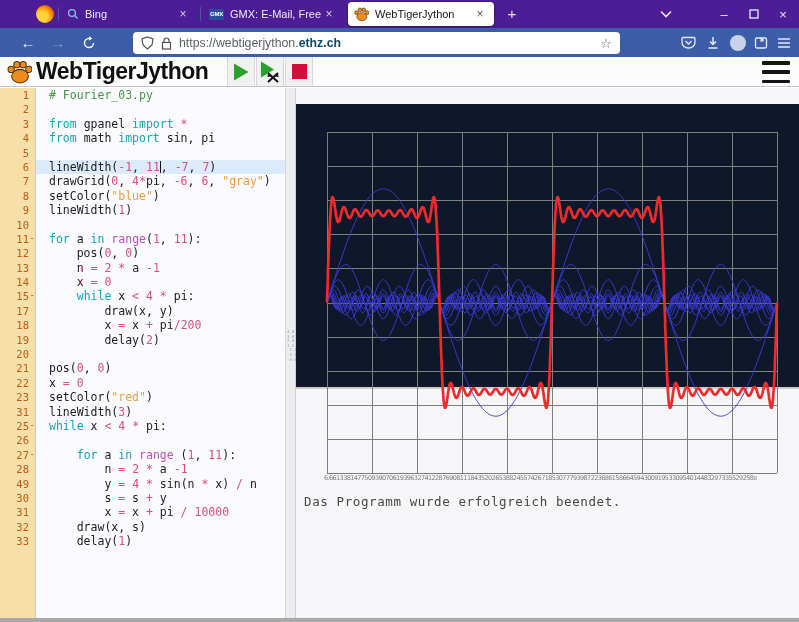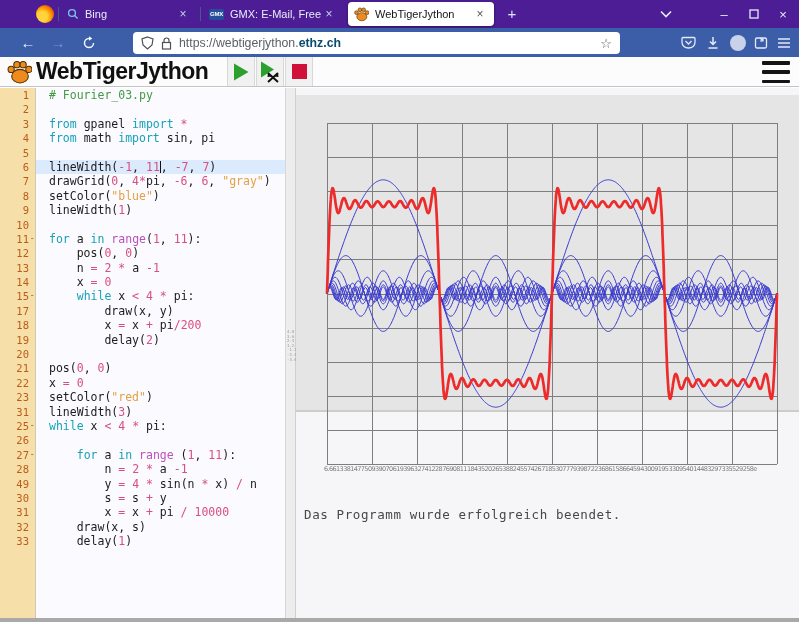--- a/index.html
+++ b/index.html
@@ -58,24 +58,24 @@
   .tok-com { color:#429a42; } .tok-kw { color:#18a2b8; } .tok-fn { color:#bb51bb; }
   .tok-num { color:#d94f7e; } .tok-op { color:#d94f7e; } .tok-str { color:#e3a144; }
   .caret { display:inline-block; width:1px; height:12px; background:#111; vertical-align:-2px; }
 
   
   .splitter { position:absolute; left:285px; top:88px; width:11px; height:530px; background:#ededed; border-left:1px solid #d6d6d6; border-right:1px solid #cfcfcf; }
   .ymarks { position:absolute; left:1px; top:242px; font-size:4px; line-height:4.6px; color:#9a9a9a; white-space:pre-line; font-family:"DejaVu Sans Mono", monospace; }
 
   
   .output { position:absolute; left:296px; top:88px; width:503px; height:530px; background:#f6f6f8; }
-  .gpanel { position:absolute; left:0; top:7px; width:503px; height:317px; background:#e5e5e5; border-bottom:2px solid #cccccc; }
+  .gpanel { position:absolute; left:0; top:16px; width:503px; height:285px; background:#0f172a; border-bottom:2px solid #cccccc; }
   .gpanel svg { position:absolute; left:0; top:0; }
   .xgarble { position:absolute; left:28px; top:370px; width:470px; overflow:hidden; font-size:6.5px; letter-spacing:-0.6px; color:#7d7d7d; white-space:nowrap; font-family:"DejaVu Sans", sans-serif; }
-  .console { position:absolute; left:0; top:405px; width:503px; height:125px;text-decoration:underline; }
+  .console { position:absolute; left:0; top:392px; width:503px; height:125px;text-decoration:underline; }
   .constext { position:absolute; left:8px; top:14px; font-family:"DejaVu Sans Mono", monospace; font-size:12.5px; letter-spacing:.6px; color:#474747; }
 
   .bottomstrip { position:absolute; left:0; top:618px; width:799px; height:4px; background:#a9a9a9; }
 </style>
 </head>
 <body>
 
 <div id="stage">
 
   <div class="titlebar">

